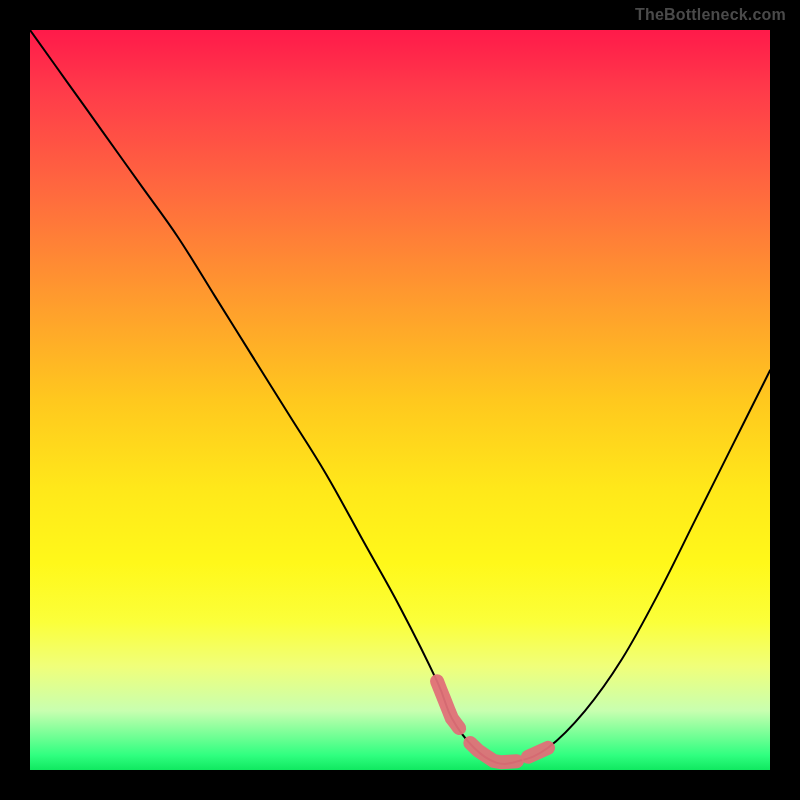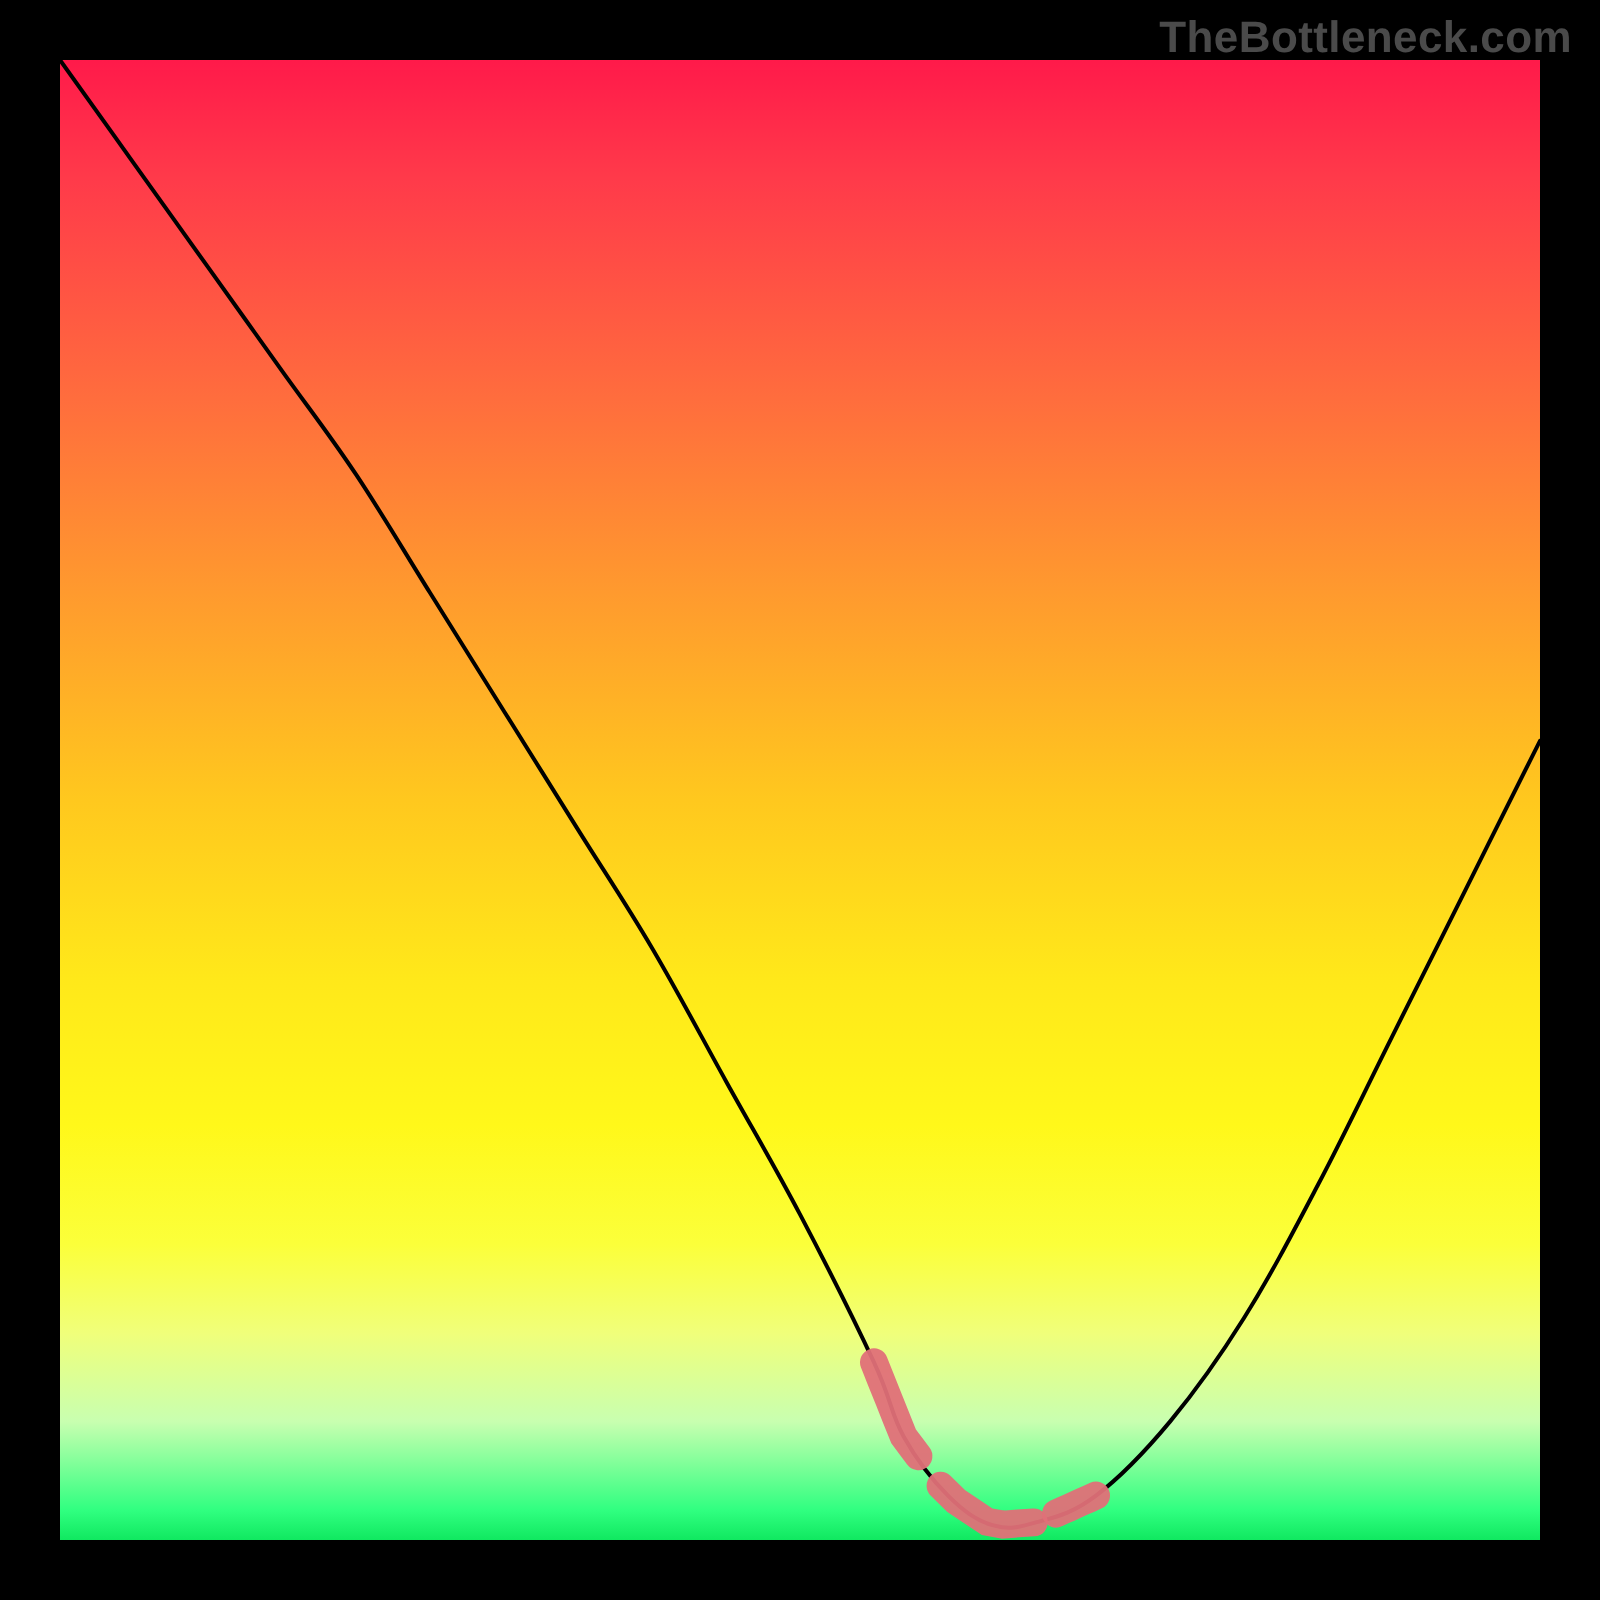--- a/index.html
+++ b/index.html
@@ -46,21 +46,21 @@
       #c8ffb0 92%,
       #30ff80 98%,
       #10e860 100%
     );
   }
   .watermark {
     position: absolute;
     top: 6px;
     right: 14px;
     color: #4a4a4a;
-    font-size: 22px;
+    font-size: 16px;
     font-weight: 600;
     letter-spacing: 0.2px;
     user-select: none;
   }
   svg.curve {
     position: absolute;
     left: 0;
     top: 0;
     width: 100%;
     height: 100%;

